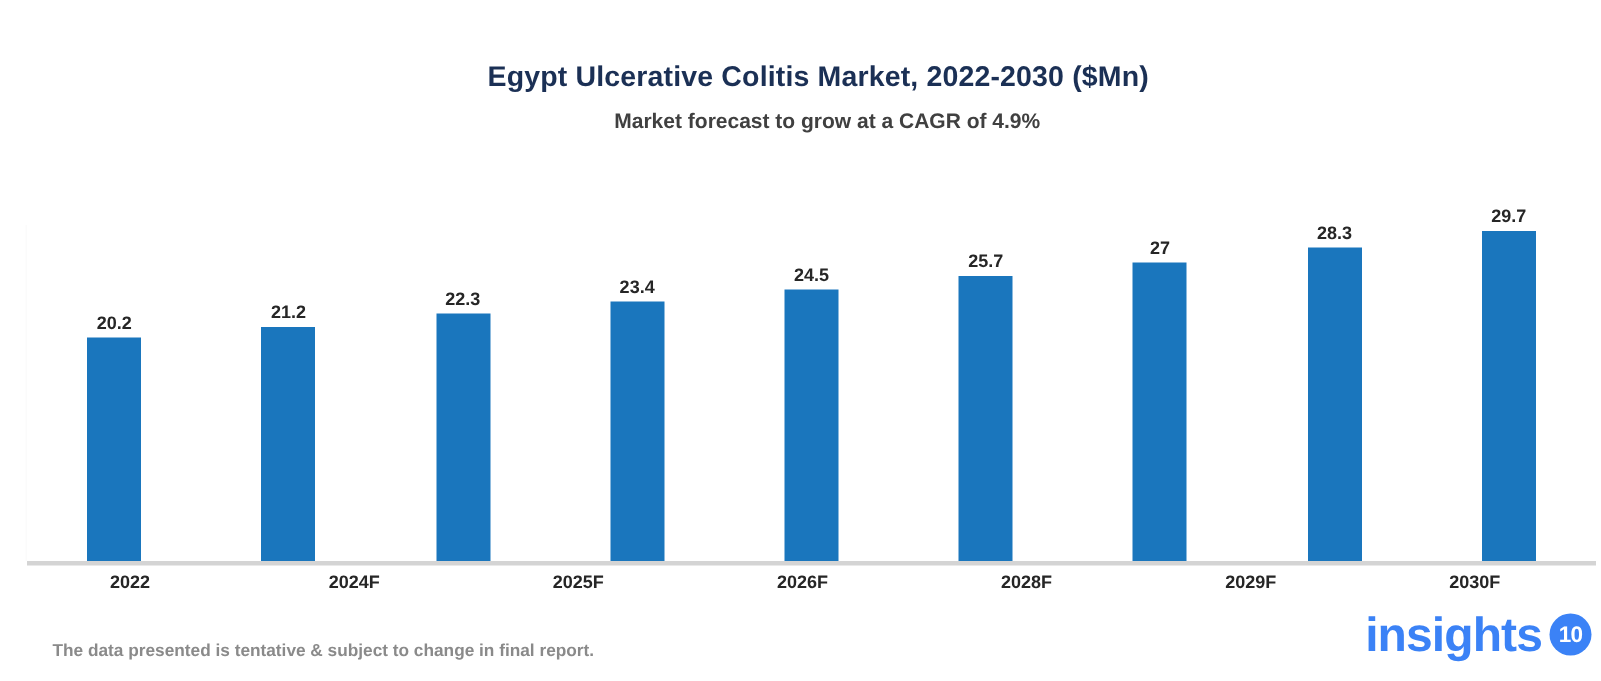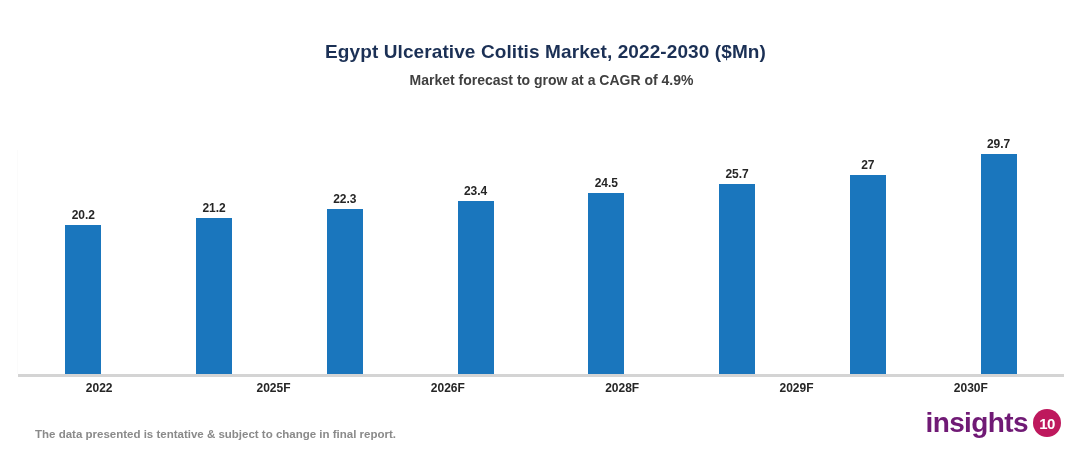--- a/index.html
+++ b/index.html
@@ -137,32 +137,32 @@
 
   .logo {
     position: absolute;
     right: 18px;
     top: 406px;
     display: flex;
     align-items: center;
     height: 34px;
   }
   .logo-word {
-    font-size: 28px;
-    font-weight: bold;
-    color: #701a75;
+    font-size: 32px;
+    font-weight: bold;
+    color: #3b82f6;
     letter-spacing: -0.6px;
     line-height: 30px;
   }
   .logo-badge {
     margin-left: 5px;
     width: 28px;
     height: 28px;
     border-radius: 50%;
-    background: #be185d;
+    background: #3b82f6;
     color: #ffffff;
     font-size: 15px;
     font-weight: bold;
     display: flex;
     align-items: center;
     justify-content: center;
     letter-spacing: -0.5px;
   }
 </style>
 </head>
@@ -199,31 +199,36 @@
         </div>
         <div class="bar-slot">
           <div class="bar-value">25.7</div>
           <div class="bar-rect" style="height: 191px; background: rgb(26, 118, 189);"></div>
         </div>
         <div class="bar-slot">
           <div class="bar-value">27</div>
           <div class="bar-rect" style="height: 200px; background: rgb(26, 118, 189);"></div>
         </div>
         <div class="bar-slot">
+          <div class="bar-value">28.3</div>
+          <div class="bar-rect" style="height: 210px; background: rgb(26, 118, 189);"></div>
+        </div>
+        <div class="bar-slot">
           <div class="bar-value">29.7</div>
           <div class="bar-rect" style="height: 221px; background: rgb(26, 118, 189);"></div>
         </div>
       </div>
   </div>
 
   <div class="left-tick"></div>
   <div class="baseline"></div>
 
   <div class="cat-axis" id="cat-axis">
       <div class="cat-label">2022</div>
+      <div class="cat-label">2024F</div>
       <div class="cat-label">2025F</div>
       <div class="cat-label">2026F</div>
       <div class="cat-label">2028F</div>
       <div class="cat-label">2029F</div>
       <div class="cat-label">2030F</div>
     </div>
 
   <div class="footer-note">The data presented is tentative &amp; subject to change in final report.</div>
 
   <div class="logo">

